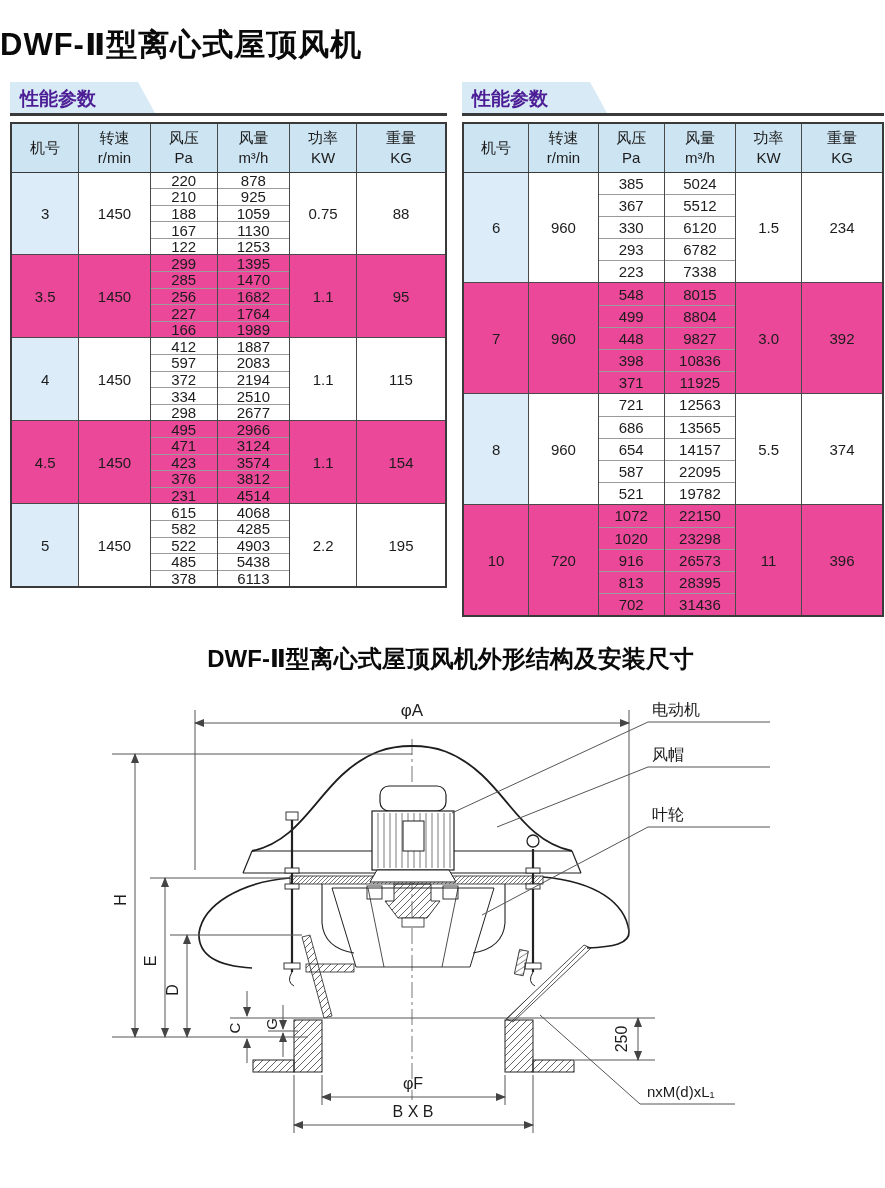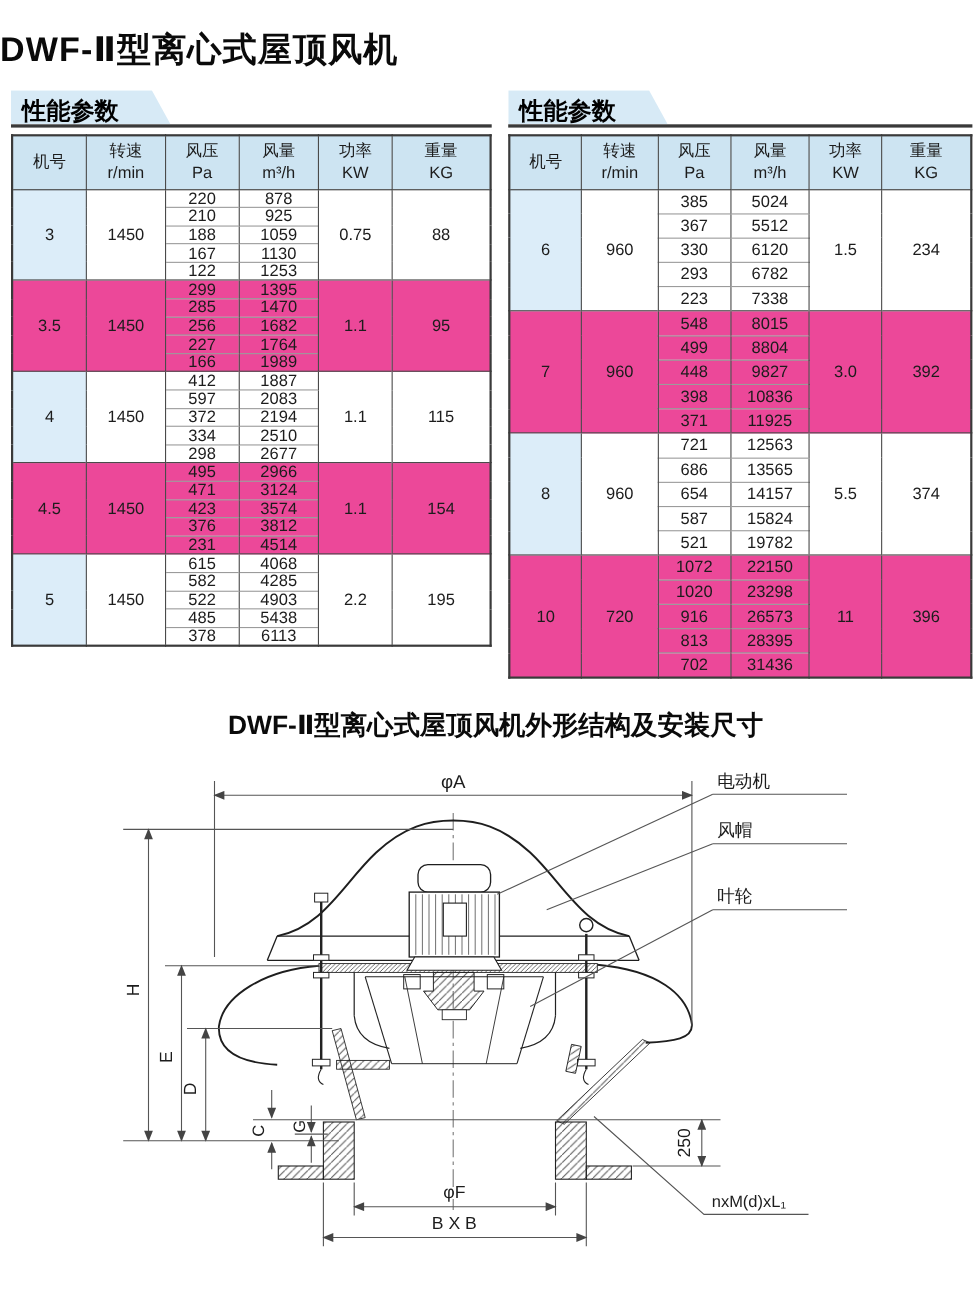--- a/index.html
+++ b/index.html
@@ -5,21 +5,21 @@
   html,body{margin:0;padding:0;background:#fff;}
   body{width:885px;height:1188px;font-family:"Liberation Sans","DejaVu Sans",sans-serif;color:#1c1c1c;overflow:hidden;}
   .main-title{text-align:left;font-size:31px;font-weight:bold;color:#0a0a0a;padding:24px 0 16px;letter-spacing:1px;}
   .tables-row{display:flex;padding-left:10px;}
   .perf-block{flex:0 0 auto;}
   .perf-block.left{width:437px;margin-right:15px;}
   .perf-block.right{width:422px;}
   .banner{position:relative;height:31px;}
   .banner-shape{position:absolute;left:0;top:0;width:150px;height:31px;background:#d7eaf6;
     clip-path:polygon(0 0,128px 0,145px 100%,0 100%);}
-  .banner-text{position:absolute;left:10px;top:4px;font-size:22px;font-weight:bold;color:#000000;}
+  .banner-text{position:absolute;left:10px;top:4px;font-size:19px;font-weight:bold;color:#4c1d95;}
   .rule{height:2.5px;background:#3a3a3a;margin-bottom:6px;}
   table.perf{border-collapse:collapse;table-layout:fixed;border:2px solid #3a3a3a;}
   table.perf th{background:#cde4f2;font-weight:normal;font-size:15px;height:48px;
     border:1.2px solid #4a4a4a;border-bottom:1.6px solid #3a3a3a;padding:0;line-height:1.2;}
   table.perf th .h2{margin-top:2px;}
   table.perf td{border-left:1.2px solid #4a4a4a;border-right:1.2px solid #4a4a4a;
     text-align:center;font-size:15px;line-height:1;padding:0;}
   table.perf tbody td.pv{border-top:1px solid #9b9b9b;}
   table.perf tbody tr.gstart td{border-top:1.5px solid #4a4a4a;}
   table.perf tbody tr.alt td{background:#ec4899;}
@@ -306,21 +306,21 @@
           <tr>
             <td class="pv">686</td>
             <td class="pv">13565</td>
           </tr>
           <tr>
             <td class="pv">654</td>
             <td class="pv">14157</td>
           </tr>
           <tr>
             <td class="pv">587</td>
-            <td class="pv">15824</td>
+            <td class="pv">22095</td>
           </tr>
           <tr>
             <td class="pv">521</td>
             <td class="pv">19782</td>
           </tr>
           <tr class="gstart alt">
             <td class="model" rowspan="5">10</td>
             <td class="speed" rowspan="5">720</td>
             <td class="pv">1072</td>
             <td class="pv">22150</td>

